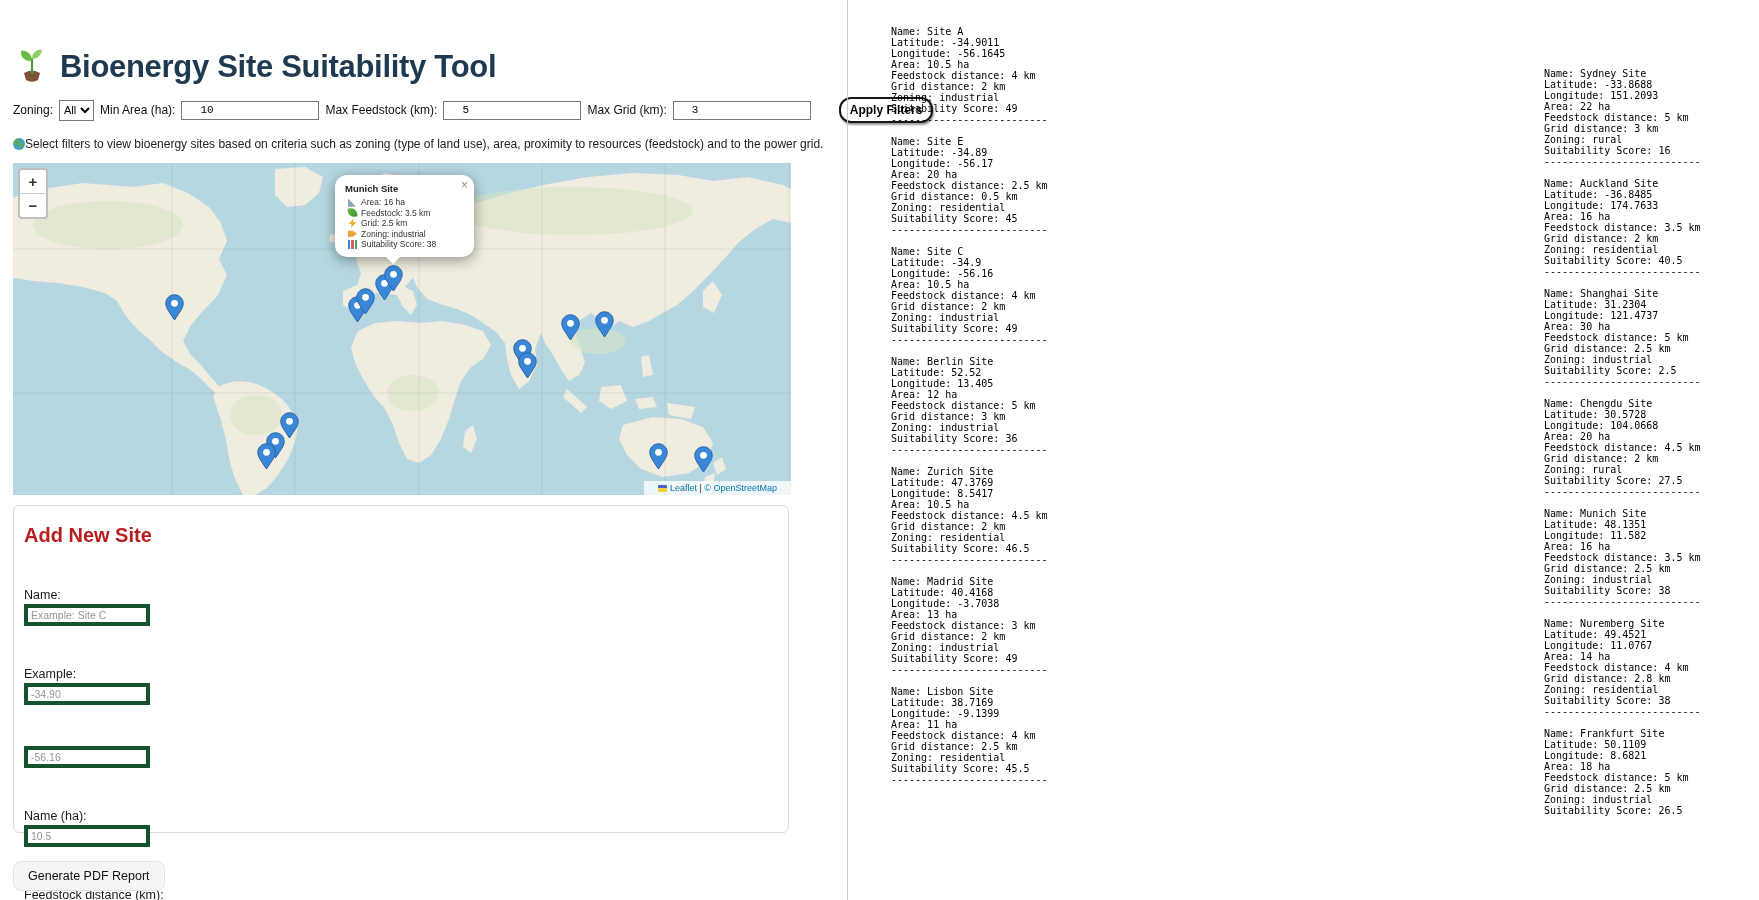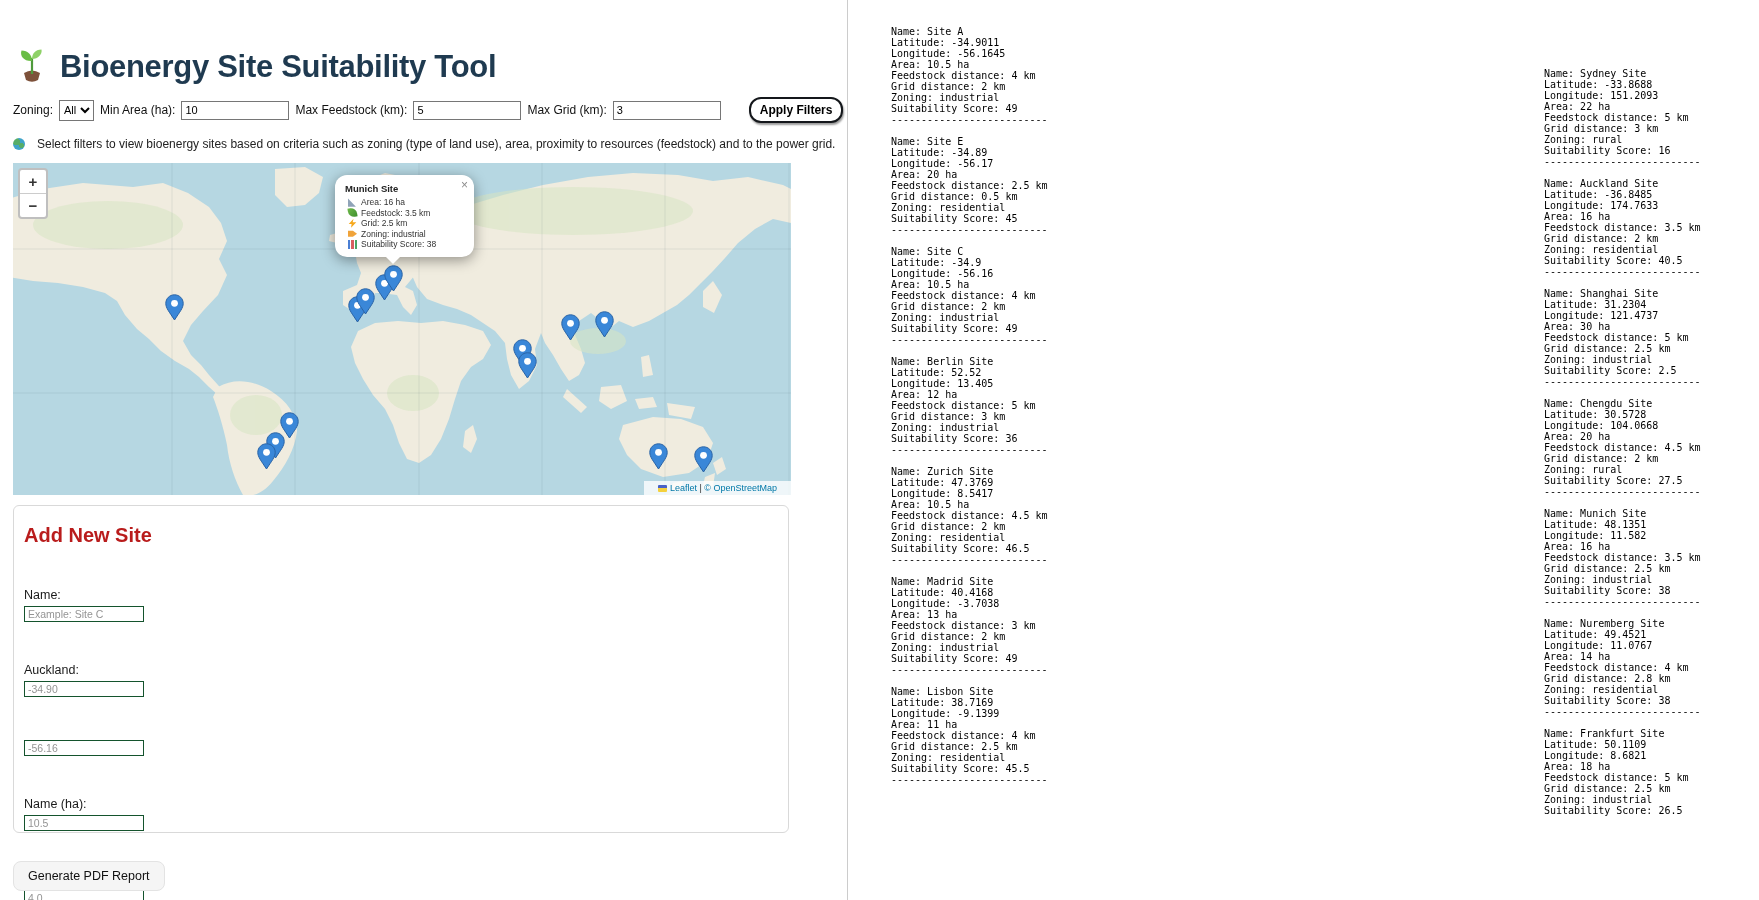--- a/index.html
+++ b/index.html
@@ -10,25 +10,25 @@
   }
   
   .left-pane{position:absolute;left:0;top:0;width:847px;height:900px;}
   .divider{position:absolute;left:847px;top:0;width:1px;height:900px;background:#cccccc;}
 
   .app-header{position:absolute;left:14px;top:28px;display:flex;align-items:center;gap:10px;}
   .app-title{font-size:31px;font-weight:bold;color:#1f3a50;letter-spacing:-0.3px;}
 
   .filter-bar{position:absolute;left:13px;top:97px;width:810px;display:flex;align-items:center;gap:6px;font-size:12px;white-space:nowrap;}
   .filter-bar label{color:#111;}
-  .filter-bar input[type=text]{width:100px;height:17px;border:1px solid #767676;font-size:11px;padding:0 3px;font-family:Liberation Sans, sans-serif;}
+  .filter-bar input[type=text]{width:100px;height:17px;border:1px solid #767676;font-size:11px;padding:0 18px;font-family:Liberation Mono, monospace;}
   .filter-bar select{width:72px;height:21px;font-size:11px;border:1px solid #767676;background:#fff;font-family:"Liberation Sans",sans-serif;}
   .apply-btn{margin-left:22px;background:#fff;border:2px solid #14171b;border-radius:12px;padding:4px 9px;font-size:12px;font-weight:600;font-family:"Liberation Sans",sans-serif;box-shadow:1px 2px 2px rgba(0,0,0,.4);cursor:pointer;}
 
-  .info-line{position:absolute;left:13px;top:137px;display:flex;align-items:center;gap:12px;font-size:12px;color:#222;}
+  .info-line{position:absolute;left:13px;top:137px;display:flex;align-items:center;gap:0;font-size:12px;color:#222;}
   .icon-globe{width:12px;height:12px;border-radius:50%;flex:none;display:inline-block;
     background:
       radial-gradient(circle at 30% 32%, #57ad68 0 30%, rgba(0,0,0,0) 31%),
       radial-gradient(circle at 70% 64%, #57ad68 0 22%, rgba(0,0,0,0) 23%),
       #3fa3c9;}
 
   
   .map{position:absolute;left:13px;top:163px;width:778px;height:332px;background:#b6d7e2;overflow:hidden;}
   .map svg.world{position:absolute;left:0;top:0;}
   .zoom-ctl{position:absolute;left:5px;top:5px;width:26px;border:2px solid rgba(0,0,0,.25);border-radius:4px;background:#fff;z-index:30;}
@@ -49,21 +49,21 @@
   .icon-wheat{background:linear-gradient(135deg,#6db84a,#3f8f2e);border-radius:0 70% 0 70%;transform:rotate(-8deg);}
   .icon-lightning{background:#f6a81c;clip-path:polygon(62% 0,8% 58%,40% 58%,34% 100%,92% 38%,52% 38%);}
   .icon-tag{background:#f0a33a;clip-path:polygon(0 18%,55% 18%,100% 50%,55% 82%,0 82%);}
   .icon-chart{background:linear-gradient(90deg,#4a7fd4 0 26%,rgba(0,0,0,0) 26% 37%,#d95f5f 37% 63%,rgba(0,0,0,0) 63% 74%,#4aa564 74% 100%);}
 
   
   .panel{position:absolute;left:13px;top:505px;width:776px;height:328px;border:1px solid #d9d9d9;border-radius:6px;background:#fff;box-sizing:border-box;padding:18px 12px 0 10px;}
   .panel h2{margin:0 0 16px 0;font-size:20px;font-weight:bold;color:#b91c1c;}
   .field{margin-bottom:5px;margin-top:41px;}
   .field label{display:block;font-size:12.5px;color:#1a1a1a;margin-bottom:2px;}
-  .field input{width:112px;height:14px;border:1px solid #14532d;font-size:10.5px;padding:0 3px;font-family:"Liberation Sans",sans-serif;}
+  .field input{width:112px;height:14px;border:4px solid #14532d;font-size:10.5px;padding:0 3px;font-family:"Liberation Sans",sans-serif;}
   .field input::placeholder{color:#949494;opacity:1;}
   .field select{width:86px;height:19px;font-size:11px;border:1px solid #6f6f6f;background:#fff;font-family:"Liberation Sans",sans-serif;}
   .soft-btn{background:#f5f5f5;border:1px solid #e3e3e3;border-radius:8px;padding:7px 14px;font-size:12.5px;color:#111;font-family:"Liberation Sans",sans-serif;cursor:pointer;margin-top:16px;}
   .add-site-btn{margin-top:12px;}
   .report-btn{position:absolute;left:13px;top:845px;}
 
   
   .sites-col{position:absolute;font-family:"DejaVu Sans Mono","Liberation Mono",monospace;font-size:10px;line-height:11px;color:#000;white-space:pre;}
   #sites-col-1{left:891px;top:26px;}
   #sites-col-2{left:1544px;top:35px;margin-top:33px;}
@@ -263,21 +263,21 @@
   </div>
 
   <div class="panel">
     <h2>Add New Site</h2>
 
     <div class="field">
       <label>Name:</label>
       <input type="text" placeholder="Example: Site C" style="">
     </div>
     <div class="field">
-      <label>Auckland:</label>
+      <label>Example:</label>
       <input type="text" placeholder="-34.90" style="">
     </div>
     <div class="field">
       <input type="text" placeholder="-56.16" style="">
     </div>
     <div class="field">
       <label>Name (ha):</label>
       <input type="text" placeholder="10.5" style="">
     </div>
     <div class="field">

